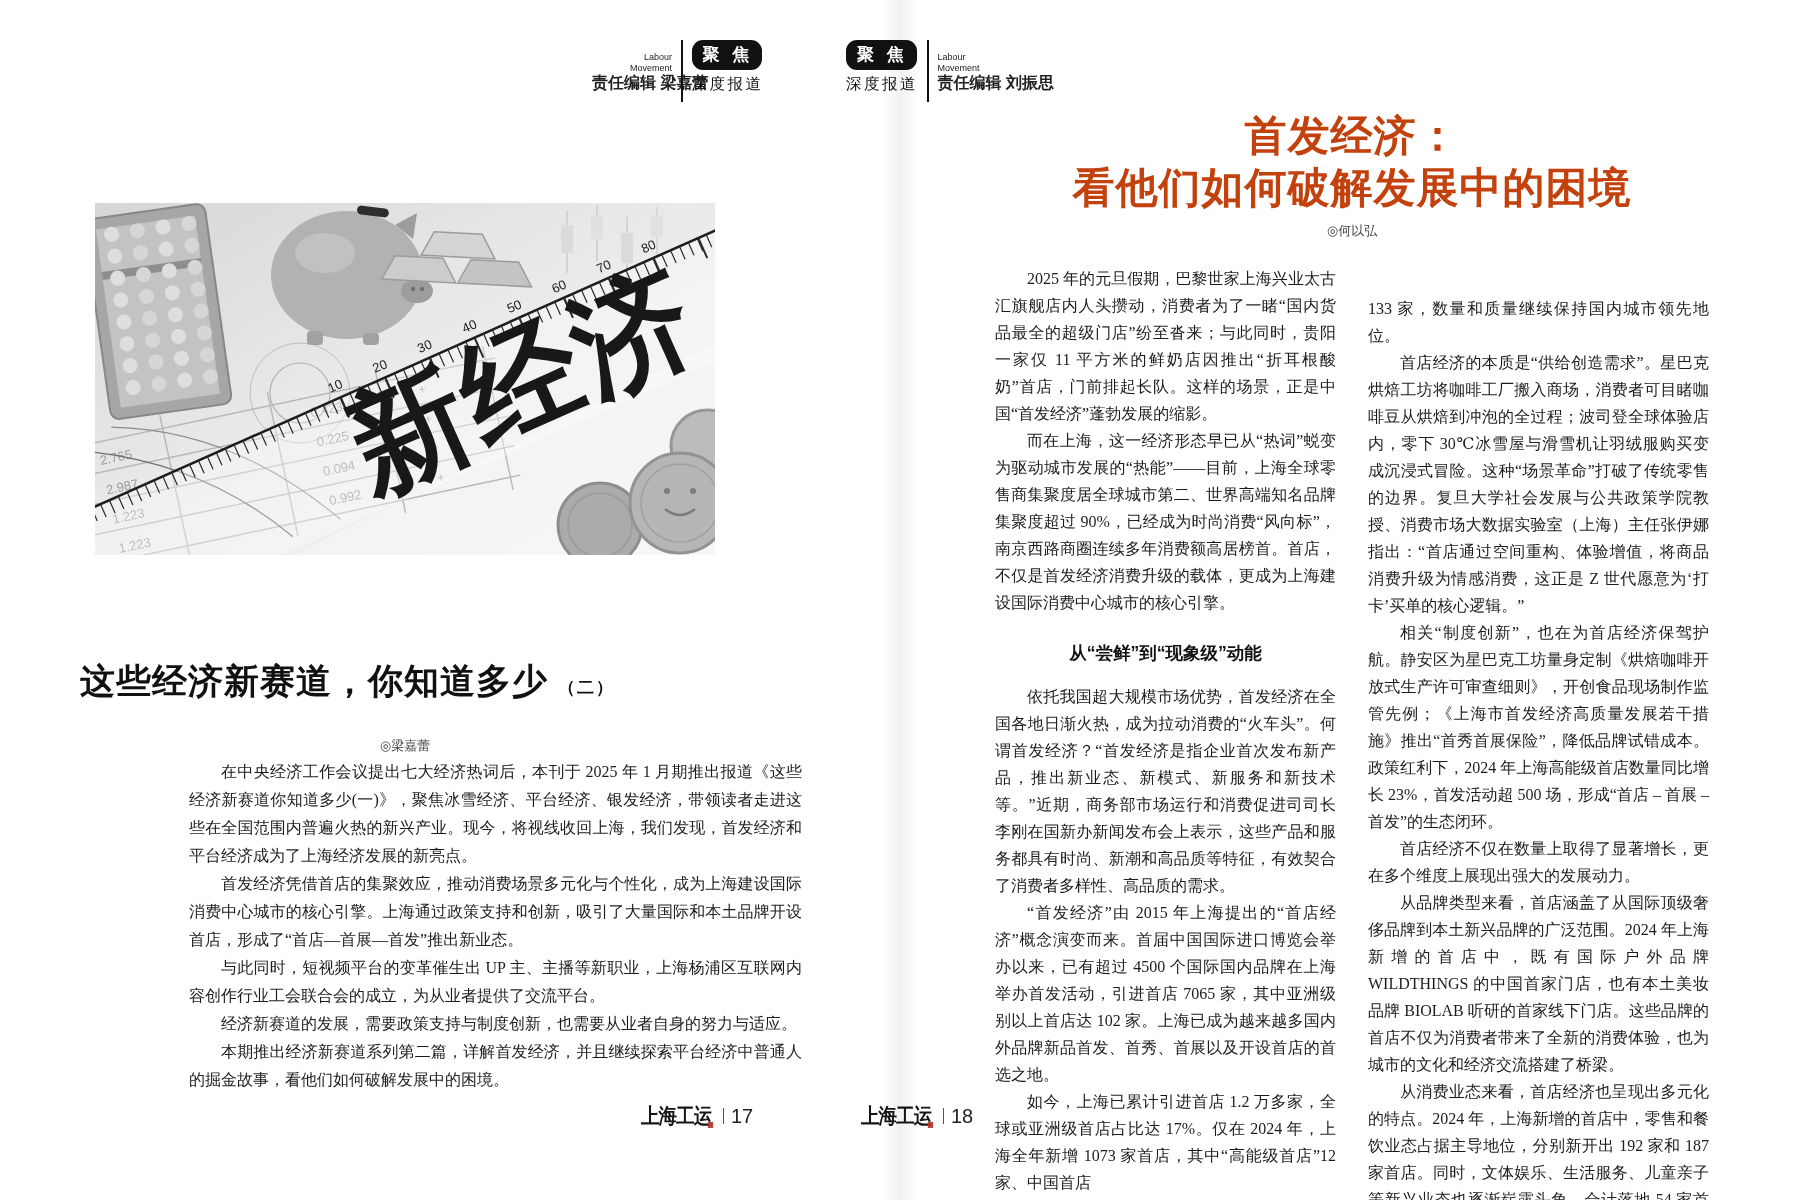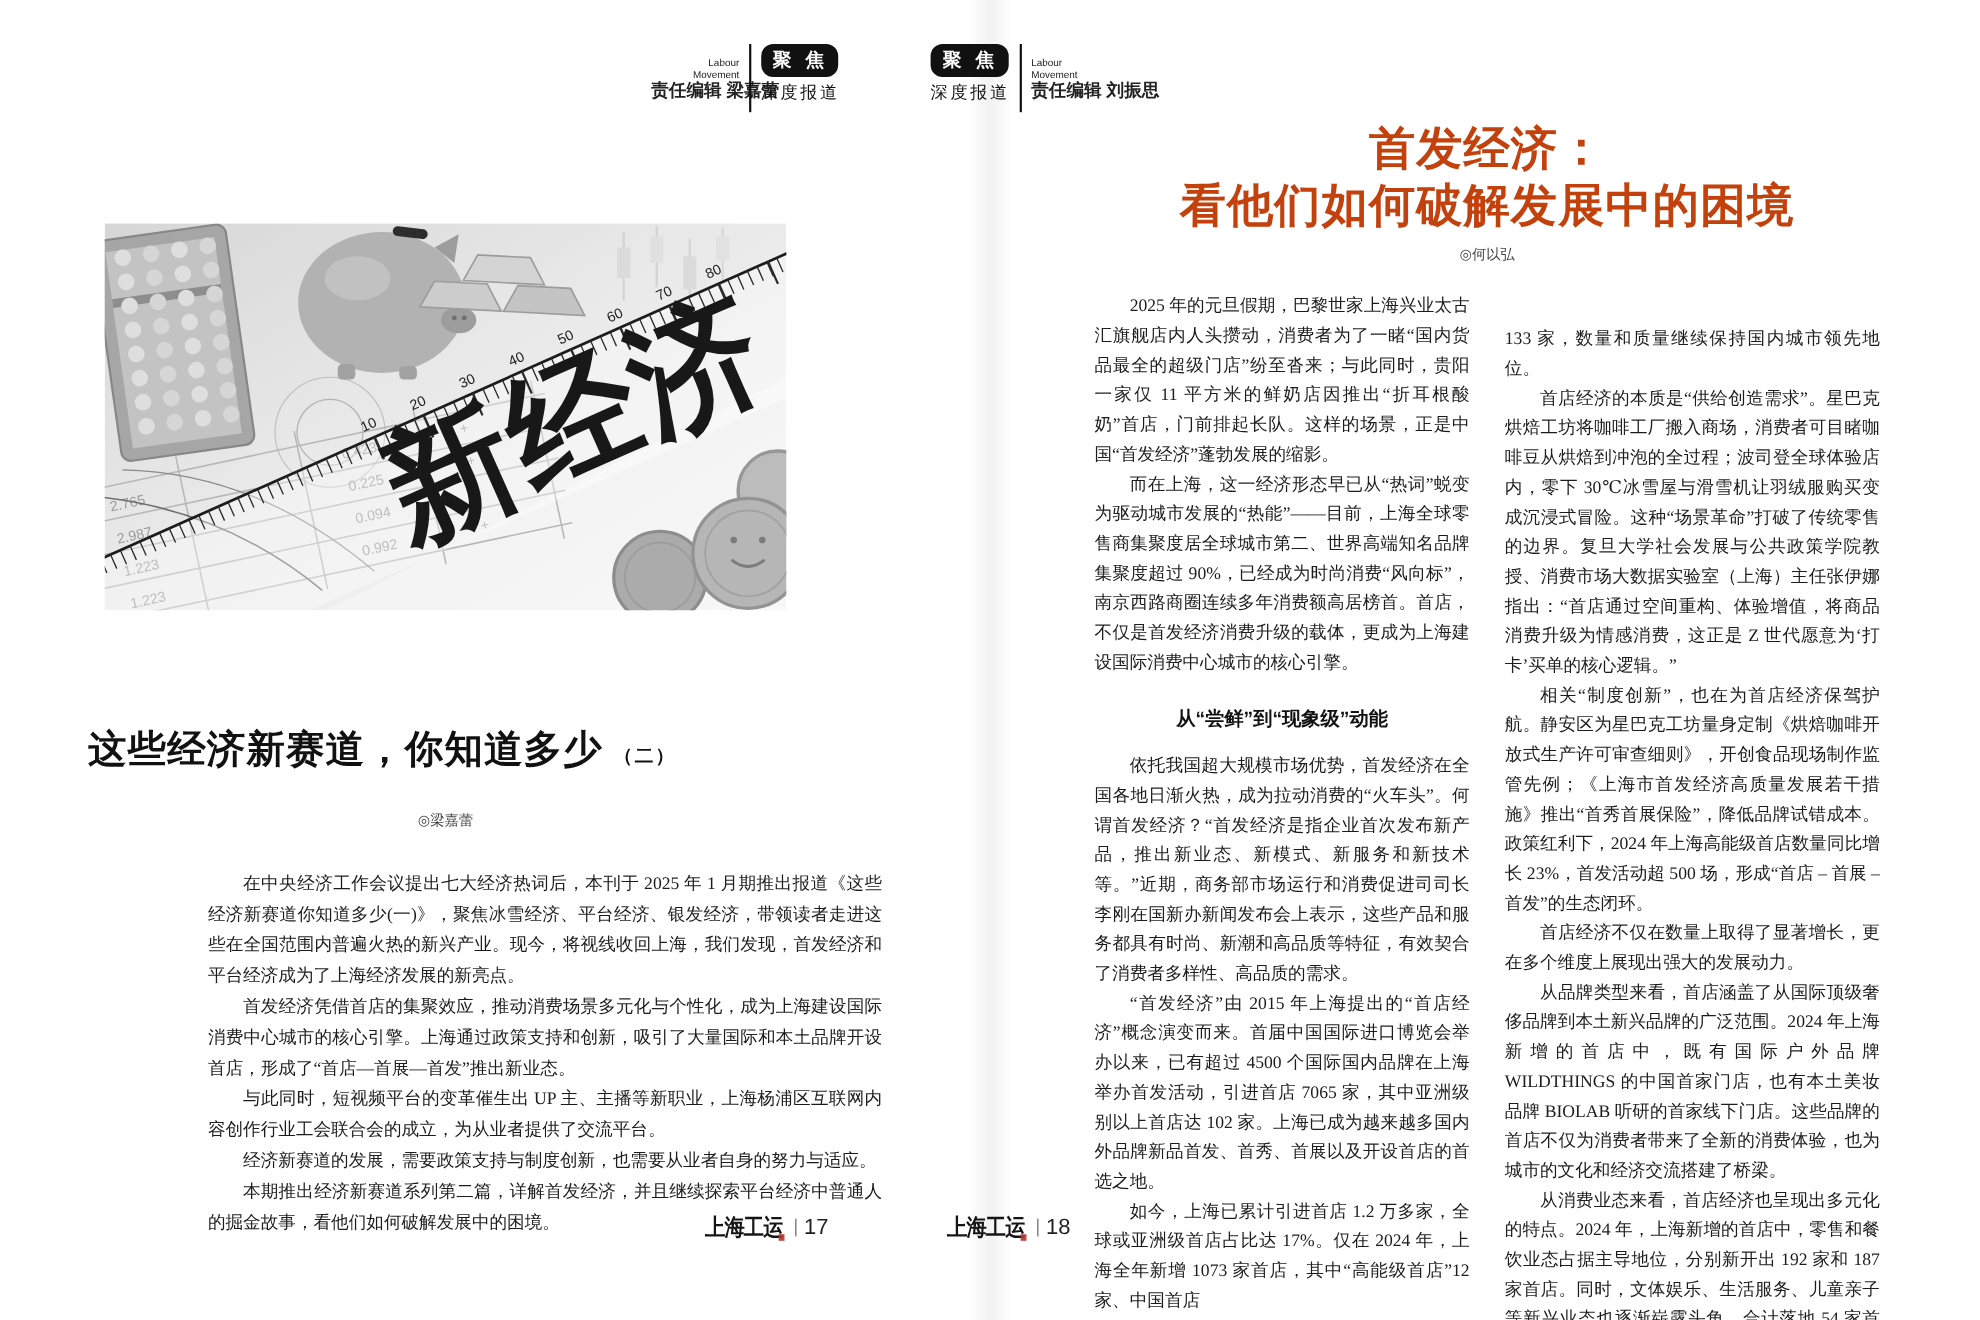--- a/index.html
+++ b/index.html
@@ -26,21 +26,21 @@
 
   
   .hero { position:absolute; left:95px; top:203px; width:620px; height:352px; overflow:hidden; }
   .hero svg { display:block; }
   .headline { position:absolute; left:80px; top:658px; width:650px; text-align:left;
     font-family:"Liberation Serif","DejaVu Serif",serif; font-weight:900;
     font-size:35px; letter-spacing:1px; color:#111; white-space:nowrap; }
   .headline .suffix { font-size:17px; font-weight:600; margin-left:10px; letter-spacing:2px; }
   .byline { position:absolute; width:620px; text-align:center; font-size:13px; color:#444; }
   .byline-left { left:95px; top:737px; }
-  .body-left { position:absolute; left:189px; top:790px; width:613px;
+  .body-left { position:absolute; left:189px; top:758px; width:613px;
     font-family:"Liberation Serif","DejaVu Serif",serif; font-size:16px; line-height:28px;
     text-align:justify; color:#1c1c1c; }
   .body-left p { text-indent:2em; }
 
   
   .rp-title { position:absolute; left:995px; top:110px; width:714px; text-align:center;
     font-weight:900; color:#c2410c; font-size:42px; line-height:52px; letter-spacing:1px;
     font-family:Liberation Serif, serif; }
   .byline-right { left:995px; top:222px; width:714px; }
   .col { position:absolute; top:265px; width:341px;

